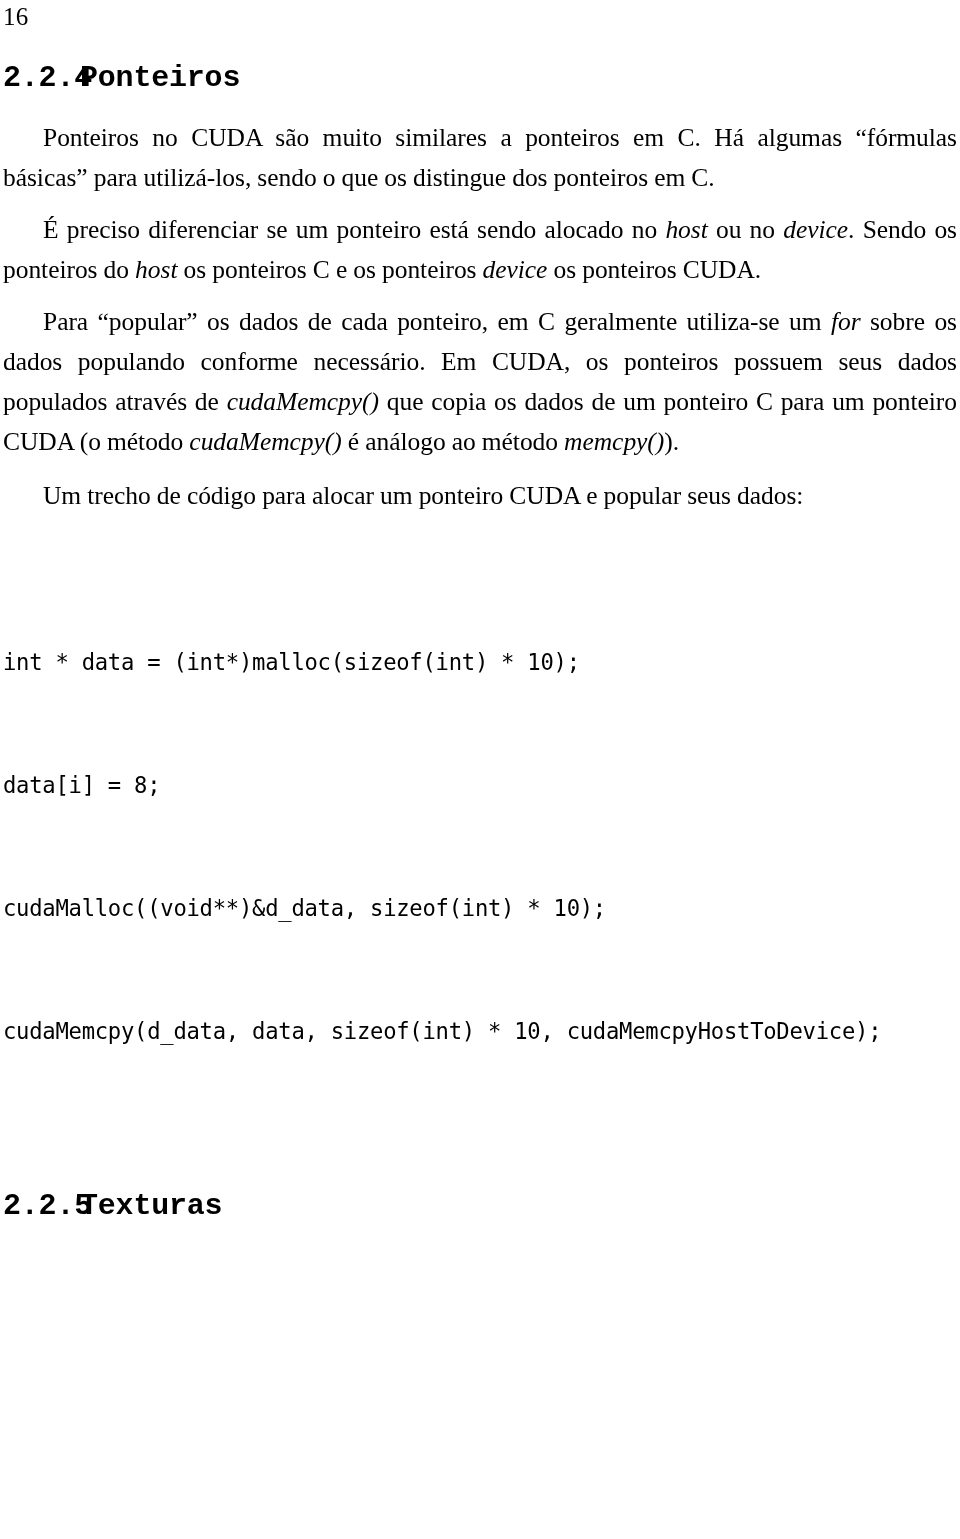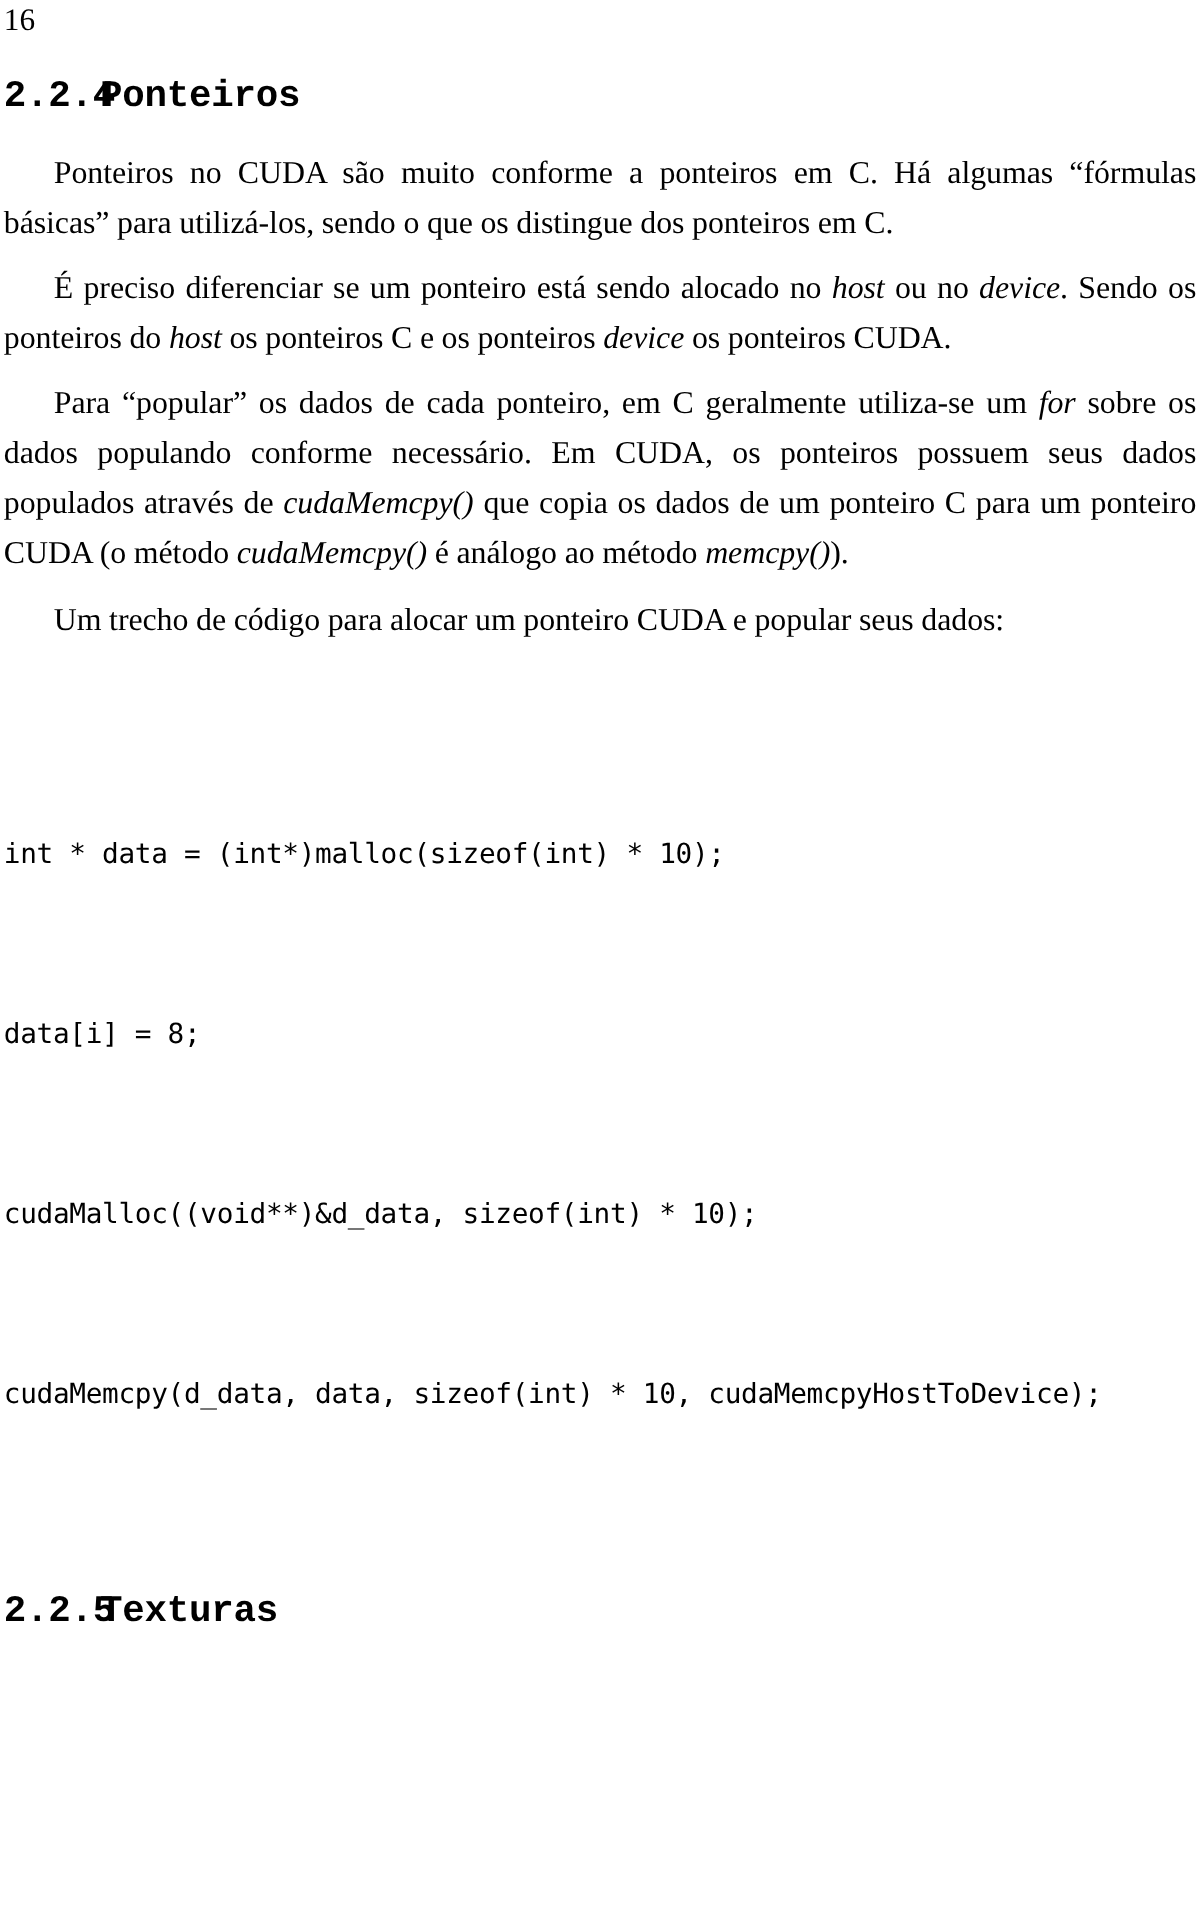--- a/index.html
+++ b/index.html
@@ -72,39 +72,39 @@
 
   
   .code-block {
     font-family: "DejaVu Sans Mono", "Liberation Mono", monospace;
     font-size: 22.2px;
     line-height: 41px;
     white-space: pre;
     margin: 0;
     letter-spacing: -0.25px;
   }
-  .code-line { display: block; margin-top: 21px; }
+  .code-line { display: block; }
 </style>
 </head>
 <body>
 
 <div class="page">
 
   <div class="folio">16</div>
 
   <div class="heading-1-wrap">
     <h2 class="section-heading">
       <span class="secnum">2.2.4</span>
       <span class="sectitle">Ponteiros</span>
     </h2>
   </div>
 
   <div class="gap-after-heading"></div>
 
-  <p class="body"><span>Ponteiros no CUDA são muito conforme a ponteiros em C. Há algumas “fórmulas básicas” para utilizá-los, sendo o que os distingue dos ponteiros em C.</span></p>
+  <p class="body"><span>Ponteiros no CUDA são muito similares a ponteiros em C. Há algumas “fórmulas básicas” para utilizá-los, sendo o que os distingue dos ponteiros em C.</span></p>
 
   <p class="body"><span>É preciso diferenciar se um ponteiro está sendo alocado no </span><i>host</i><span> ou no </span><i>device</i><span>. Sendo os ponteiros do </span><i>host</i><span> os ponteiros C e os ponteiros </span><i>device</i><span> os ponteiros CUDA.</span></p>
 
 
   <p class="body"><span>Para “popular” os dados de cada ponteiro, em C geralmente utiliza-se um </span><i>for</i><span> sobre os dados populando conforme necessário. Em CUDA, os ponteiros possuem seus dados populados através de </span><i>cudaMemcpy()</i><span> que copia os dados de um ponteiro C para um ponteiro CUDA (o método </span><i>cudaMemcpy()</i><span> é análogo ao método </span><i>memcpy()</i><span>).</span></p>
 
   <p class="body" style="margin-top:14px;"><span>Um trecho de código para alocar um ponteiro CUDA e popular seus dados:</span></p>
 
   <div class="code-block" style="margin-top:44px;">
     <code class="code-line">int * data = (int*)malloc(sizeof(int) * 10);</code>

